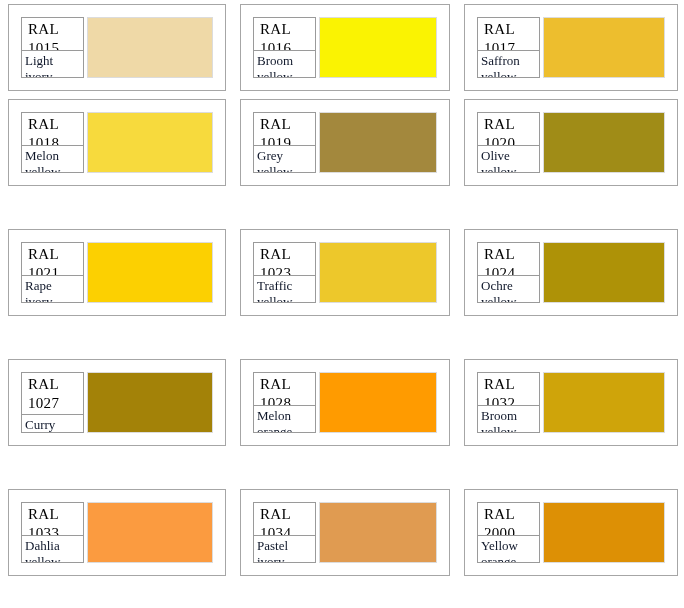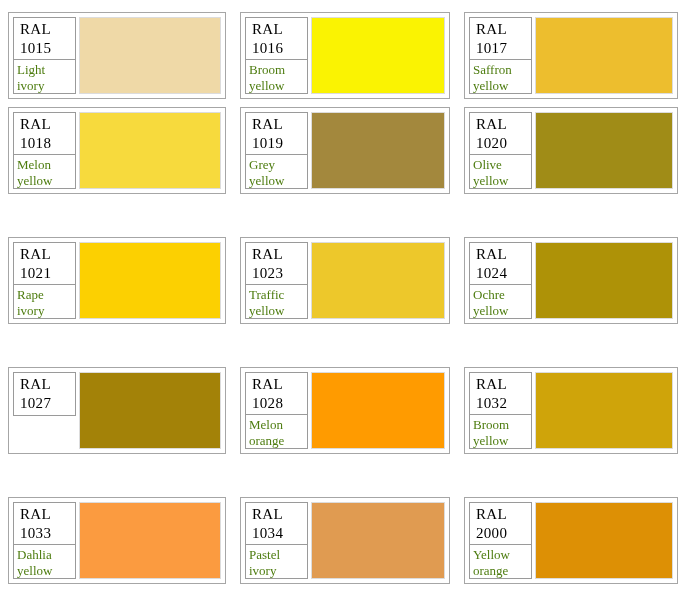--- a/index.html
+++ b/index.html
@@ -34,22 +34,21 @@
     position: absolute;
     left: 8px;
     top: 4px;
     width: 218px;
     height: 87px;
     box-sizing: border-box;
     border: 1px solid #a6a6a6;
     background: #ffffff;
     display: flex;
     flex-direction: row;
-    padding: 4px;
-    margin-top: 8px;
+    padding: 12px;
   }
   .cell.col2 .card { width: 210px; }
   .cell.col3 .card { width: 214px; }
 
   .label-box {
     width: 63px;
     flex: 0 0 63px;
     box-sizing: border-box;
     display: flex;
     flex-direction: column;
@@ -70,21 +69,21 @@
   }
 
   .ral-name {
     box-sizing: border-box;
     border: 1px solid #9a9a9a;
     border-top: none;
     flex: 1 1 auto;
     padding: 2px 0 0 3px;
     font-size: 13px;
     line-height: 16px;
-    color: #4d7c0f;
+    color: #0f172a;
     white-space: pre-line;
     overflow: hidden;
   }
 
   .swatch {
     flex: 1 1 auto;
     margin-left: 3px;
     box-sizing: border-box;
     border: 1px solid #dcdcdc;
   }
@@ -190,20 +189,21 @@
 yellow</div>
         </div>
         <div class="swatch" style="background-color: rgb(174, 146, 7);"></div>
       </div>
     </div>
     <div class="cell col1">
       <div class="card">
         <div class="label-box">
           <div class="ral-code">RAL
 1027</div>
+          <div class="ral-name">Curry</div>
         </div>
         <div class="swatch" style="background-color: rgb(163, 130, 8);"></div>
       </div>
     </div>
     <div class="cell col2">
       <div class="card">
         <div class="label-box">
           <div class="ral-code">RAL
 1028</div>
           <div class="ral-name">Melon

